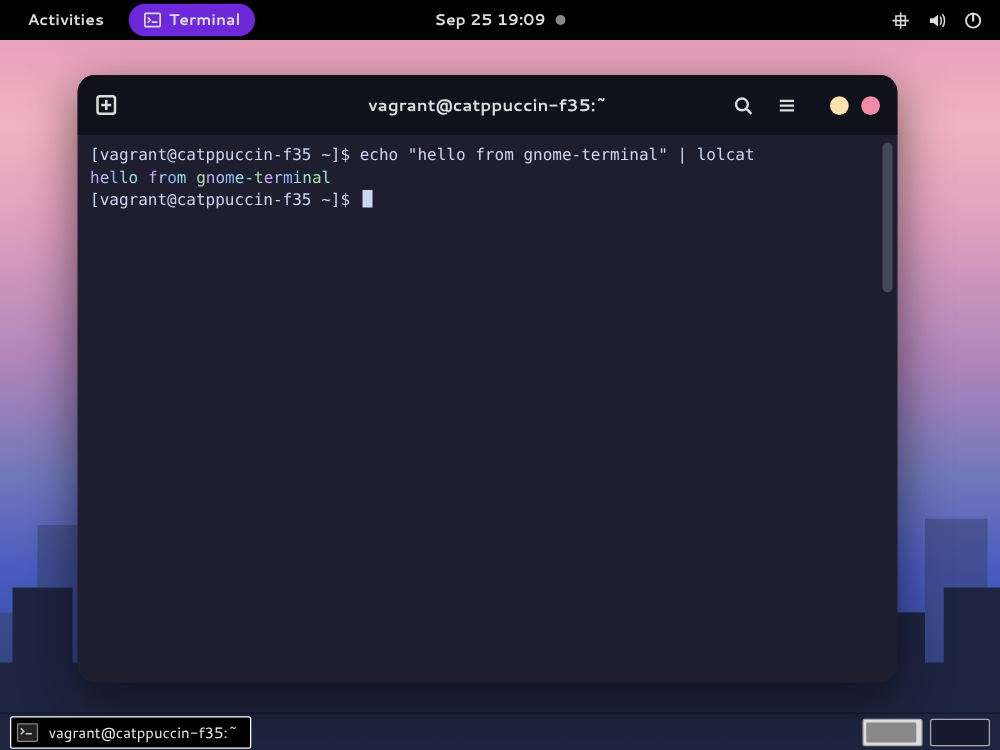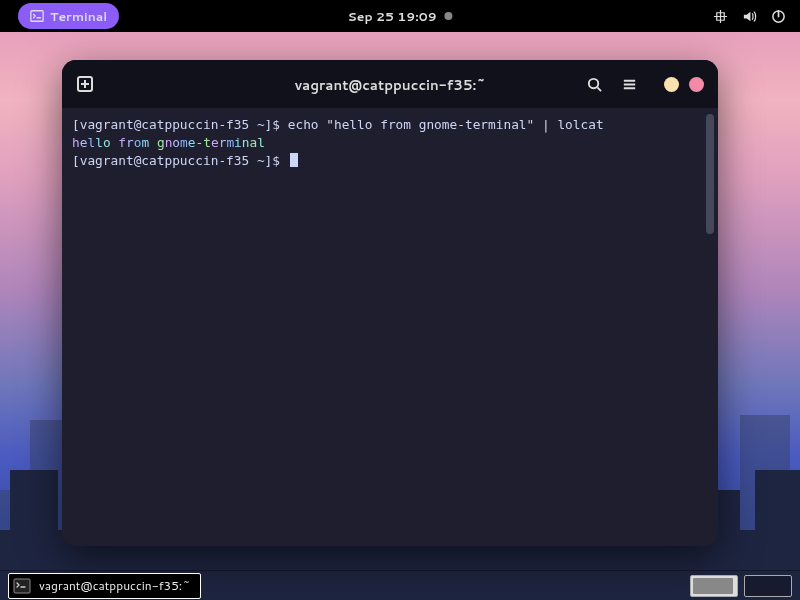--- a/index.html
+++ b/index.html
@@ -3,21 +3,21 @@
 <meta charset="utf-8">
 <style>
 *{margin:0;padding:0;box-sizing:border-box}
 html,body{width:800px;height:600px;overflow:hidden;font-family:Cantarell,-apple-system,sans-serif}
 body{position:relative;background:#0b0e14}
 
 
 .topbar{position:absolute;top:0;left:0;right:0;height:32px;background:#000;display:flex;align-items:center;color:#ddd;font-size:12.5px;font-weight:600;z-index:10}
 .tb-left{display:flex;align-items:center;gap:4px;padding-left:12px}
 .tb-act{padding:4px 10px;border-radius:14px;cursor:pointer}
-.tb-termbtn{display:flex;align-items:center;gap:6px;background:#8b5cf6;border-radius:14px;padding:4px 12px;margin-left:6px;cursor:pointer}
+.tb-termbtn{display:flex;align-items:center;gap:6px;background:#6d28d9;border-radius:14px;padding:4px 12px;margin-left:6px;cursor:pointer}
 .tb-termbtn svg{width:14px;height:14px;fill:#ddd}
 .tb-center{position:absolute;left:50%;transform:translateX(-50%);display:flex;align-items:center;gap:8px}
 .tb-dot{width:8px;height:8px;background:#888;border-radius:50%}
 .tb-right{margin-left:auto;display:flex;align-items:center;gap:14px;padding-right:14px}
 .tb-right svg{width:15px;height:15px;fill:#ddd;cursor:pointer}
 
 
 .wallpaper{position:absolute;top:32px;left:0;right:0;bottom:0;
 background:
  linear-gradient(180deg,#e8a0bd 0%,#f1b3c0 12%,#e1a1be 25%,#b186bb 45%,#6f77ba 62%,#4a5ac0 75%,#354da8 88%,#2c4393 100%);
@@ -87,20 +87,21 @@
         <rect x="600" y="115" width="62" height="145"></rect>
         <rect x="690" y="150" width="50" height="110"></rect>
         <rect x="755" y="130" width="45" height="130"></rect>
       </g>
     </svg>
   </div>
 </div>
 
 <div class="topbar">
   <div class="tb-left">
+    <div class="tb-act">Activities</div>
     <div class="tb-termbtn">
       <svg viewBox="0 0 16 16">
           <rect x="1" y="2" width="14" height="12" rx="1" fill="none" stroke="#ddd" stroke-width="1.5"></rect>
           <path d="M4 6l2 2-2 2M8 10h4" stroke="#ddd" stroke-width="1.5" fill="none" stroke-linecap="round"></path>
         </svg>
       <span>Terminal</span>
     </div>
   </div>
   <div class="tb-center">
     <span>Sep 25  19:09</span>

